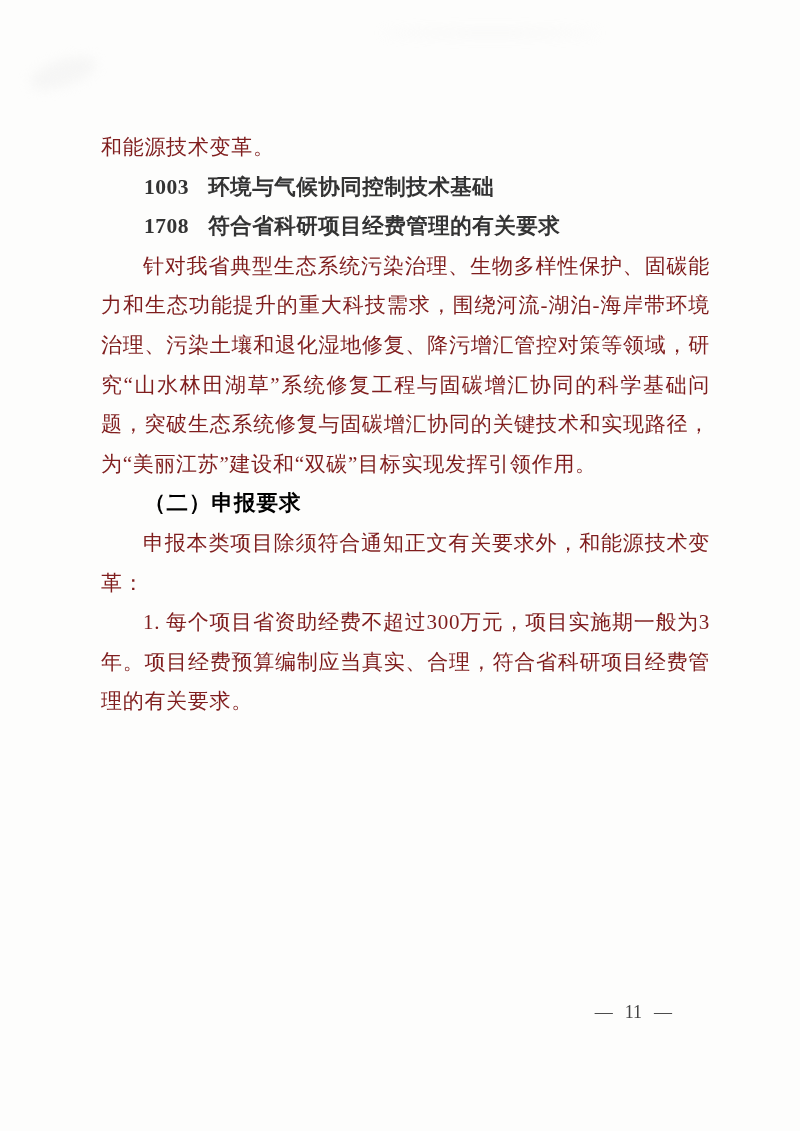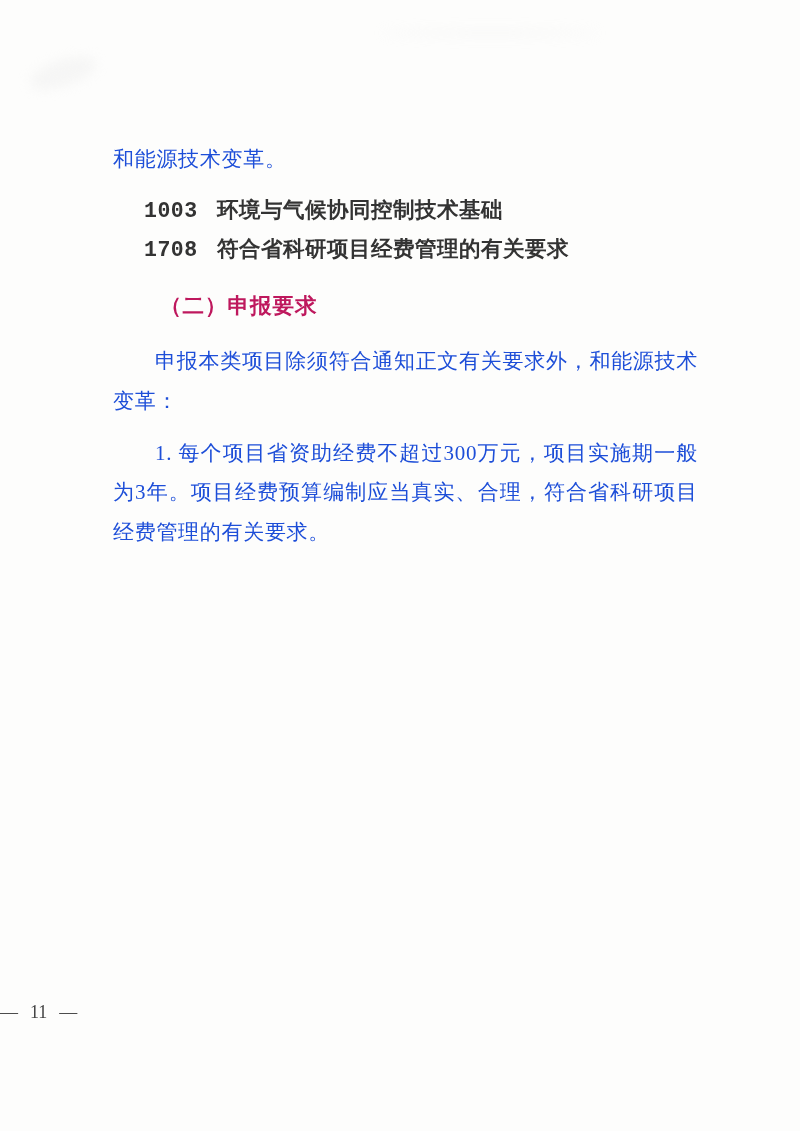--- a/index.html
+++ b/index.html
@@ -28,55 +28,55 @@
   .artifact.a1 { left: 28px; top: 60px; width: 70px; height: 26px; transform: rotate(-18deg); }
   .artifact.a2 { left: 380px; top: 28px; width: 220px; height: 10px; opacity: 0.18; }
 
   .content {
     position: absolute;
     left: 101px;
     top: 128px;
     width: 609px;
   }
   .body-par {
-    margin: 12px;
+    margin: 0;
     font-size: 21px;
     line-height: 39.6px;
     letter-spacing: 0.7px;
     text-align: justify;
-    color: #1d4ed8;
+    color: #7f1d1d;
   }
   .indent { text-indent: 2em; }
   .num-heading {
     margin: 0;
     font-size: 21.5px;
     line-height: 39.6px;
     font-weight: bold;
     text-indent: 2em;
     letter-spacing: 0.5px;
     color: #333333;
-    font-family: Liberation Mono, monospace;
+    font-family: Liberation Serif, serif;
   }
   .num-heading .code { margin-right: 0.9em; }
   .section-heading {
-    margin: 16px;
+    margin: 0;
     font-size: 21.5px;
     line-height: 39.6px;
     font-weight: bold;
     text-indent: 2em;
     letter-spacing: 1px;
-    color: #be185d;
+    color: #000000;
     font-family: "Liberation Sans", "DejaVu Sans", sans-serif;
   }
   .page-footer {
     position: absolute;
     top: 998px;
     left: 0;
     width: 672px;
-    text-align: left;
+    text-align: right;
     font-size: 18px;
     line-height: 28px;
     color: #444444;
     font-family: "Liberation Serif", "DejaVu Serif", serif;
   }
   .page-footer .num { margin: 0 12px; }
 </style>
 </head>
 <body>
 
@@ -91,20 +91,21 @@
 
     <h3 class="num-heading">
       <span class="code">1003</span><span>环境与气候协同控制技术基础</span>
     </h3>
 
 
     <h3 class="num-heading">
       <span class="code">1708</span><span>符合省科研项目经费管理的有关要求</span>
     </h3>
 
+    <p class="body-par indent">针对我省典型生态系统污染治理、生物多样性保护、固碳能力和生态功能提升的重大科技需求，围绕河流-湖泊-海岸带环境治理、污染土壤和退化湿地修复、降污增汇管控对策等领域，研究“山水林田湖草”系统修复工程与固碳增汇协同的科学基础问题，突破生态系统修复与固碳增汇协同的关键技术和实现路径，为“美丽江苏”建设和“双碳”目标实现发挥引领作用。</p>
 
     <h3 class="section-heading">（二）申报要求</h3>
 
     <p class="body-par indent">申报本类项目除须符合通知正文有关要求外，和能源技术变革：</p>
 
     <p class="body-par indent">1. 每个项目省资助经费不超过300万元，项目实施期一般为3年。项目经费预算编制应当真实、合理，符合省科研项目经费管理的有关要求。</p>
 
   </main>
 
   <footer class="page-footer">

